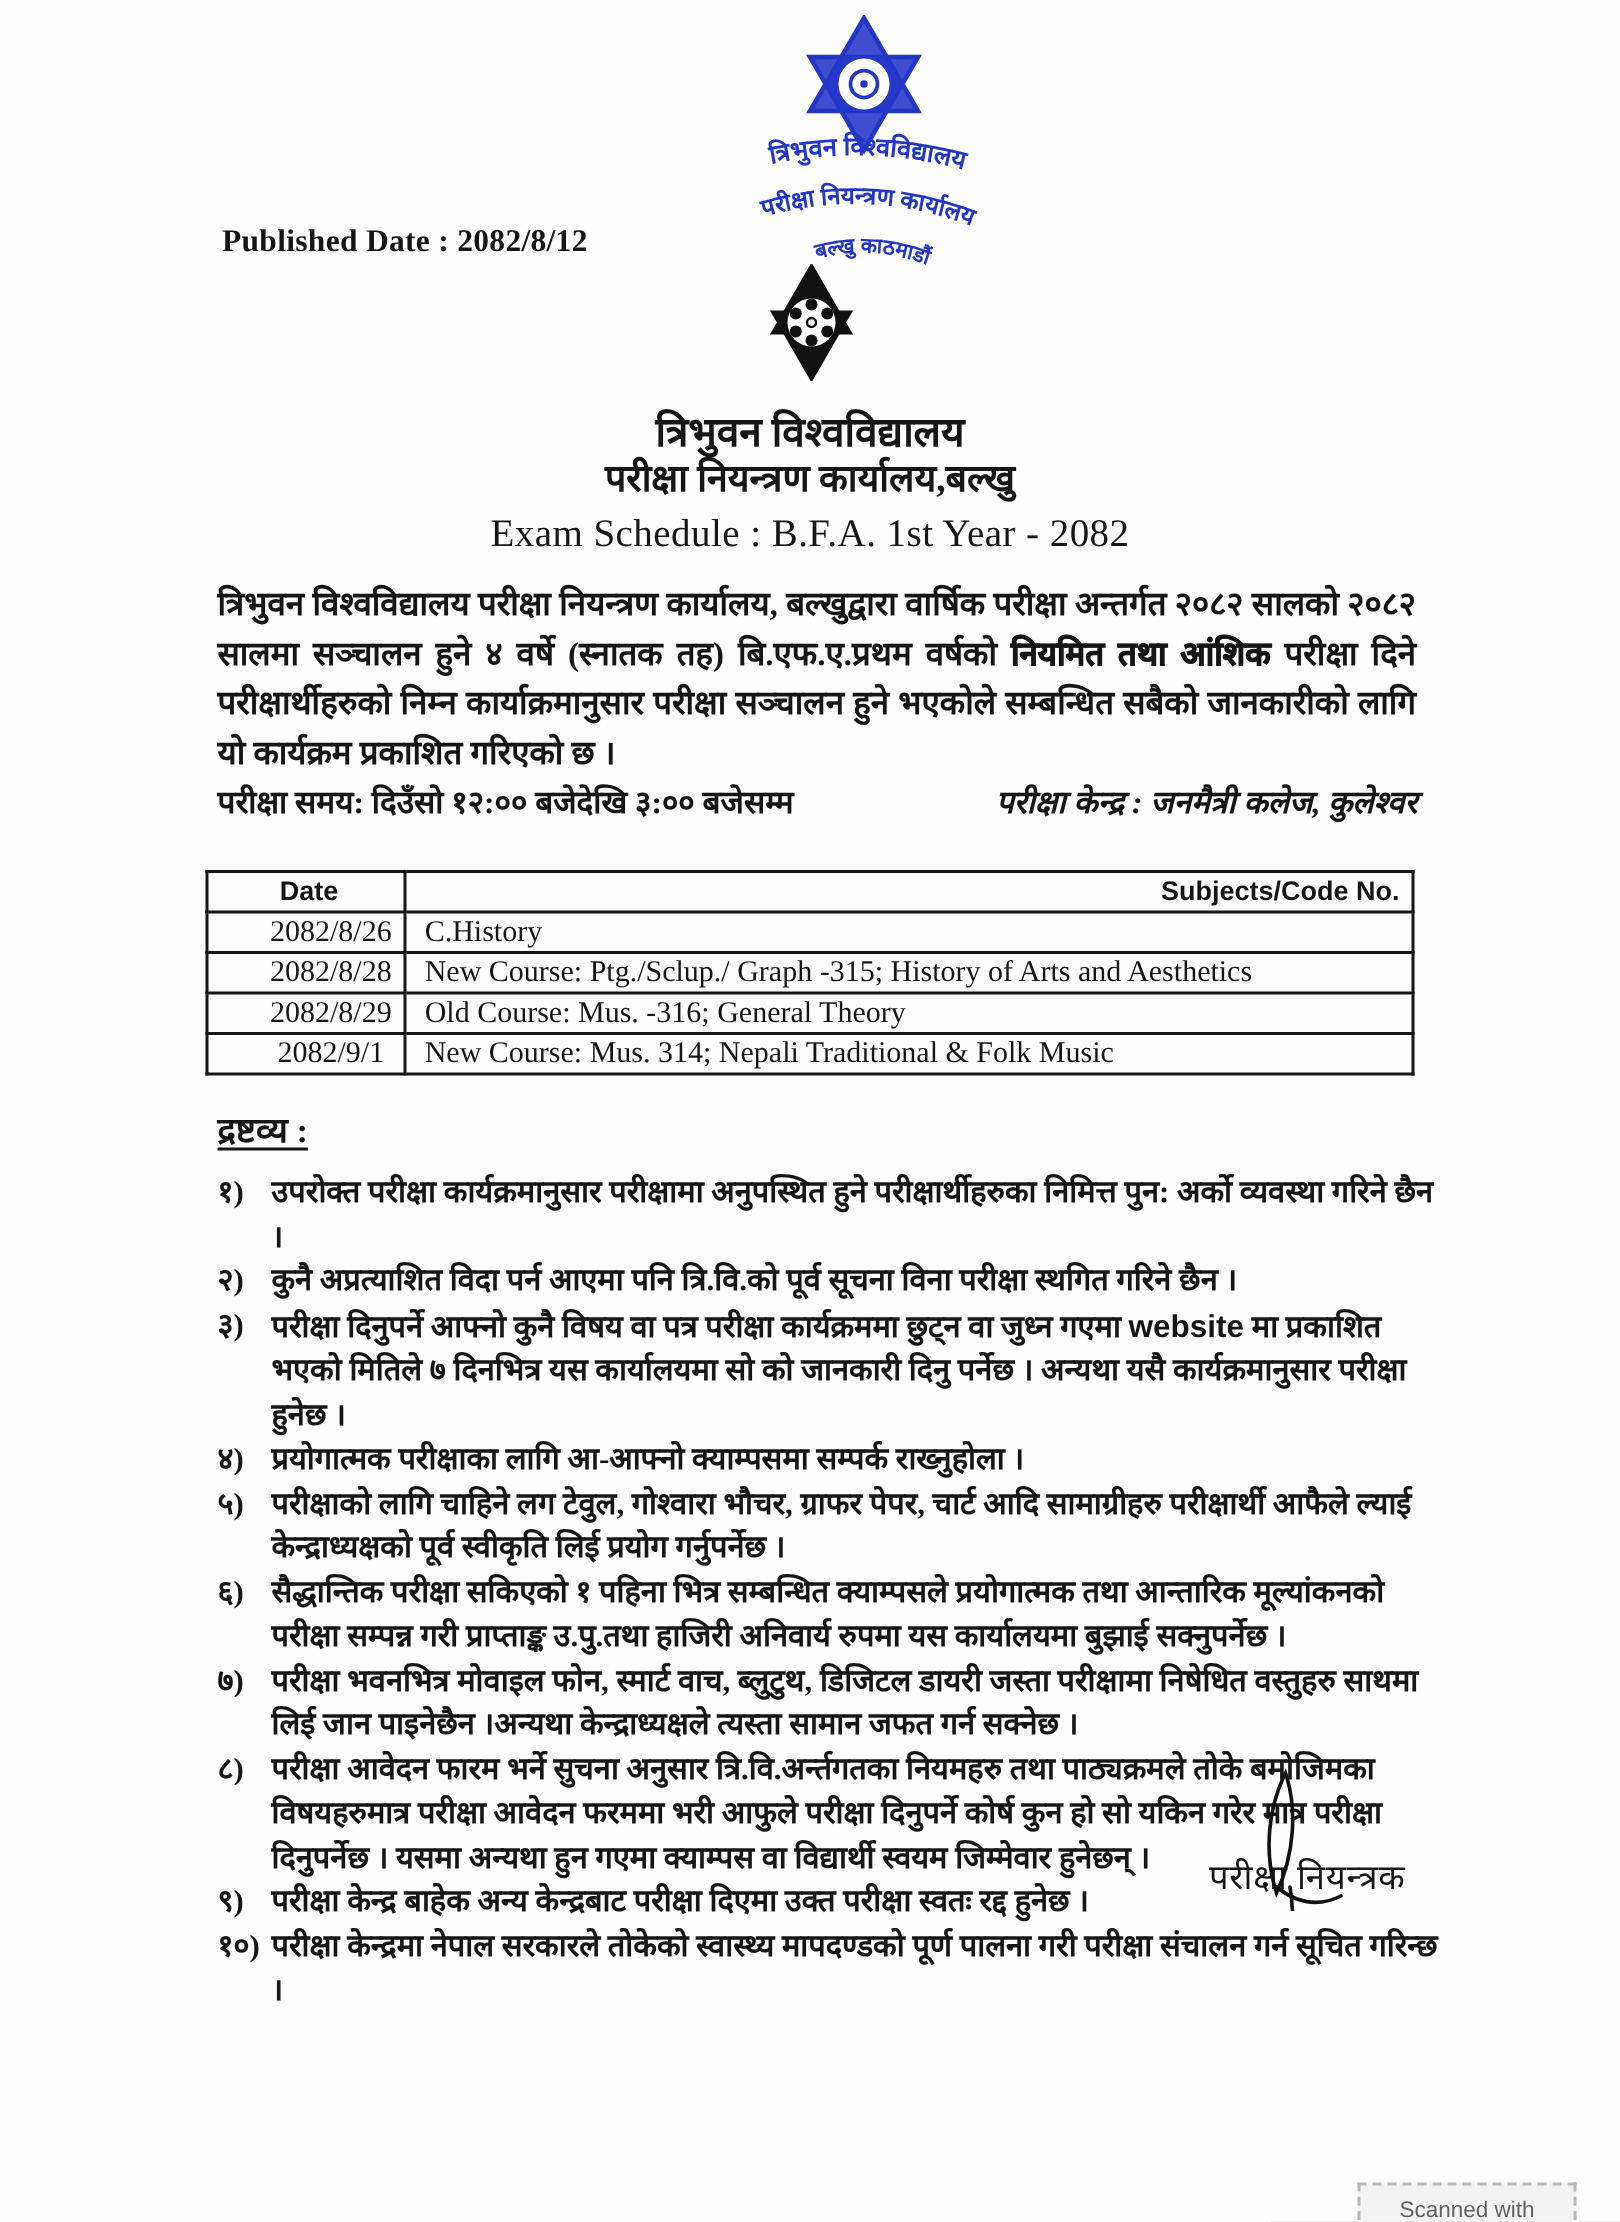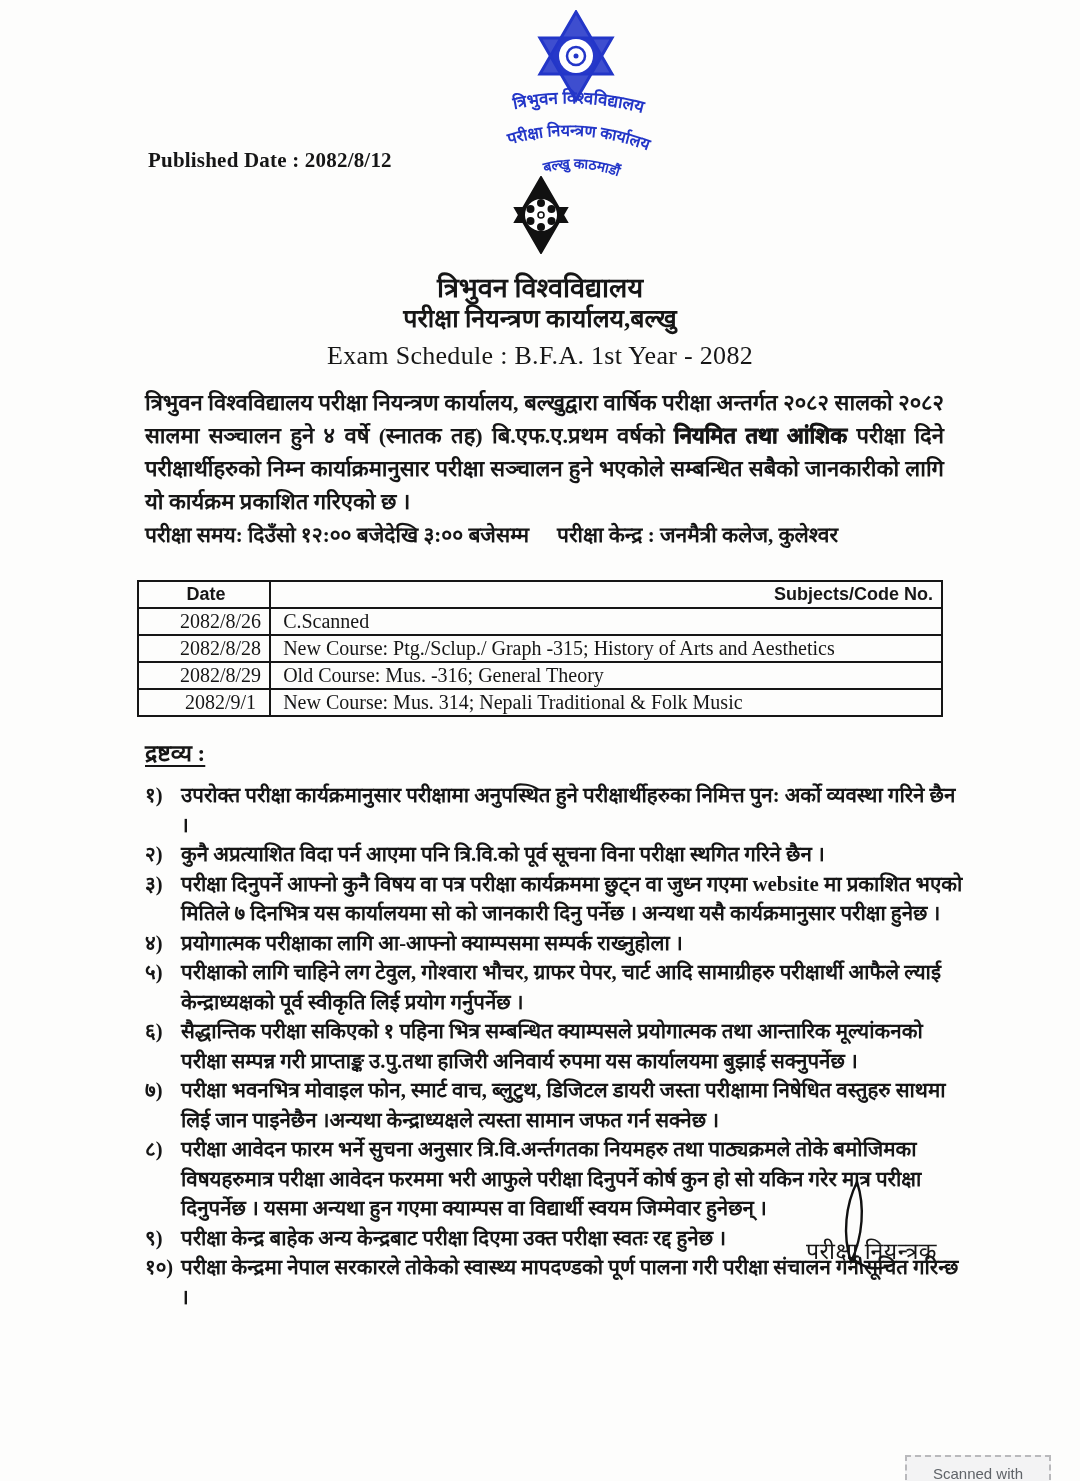--- a/index.html
+++ b/index.html
@@ -19,23 +19,23 @@
   .org-title   { top:268px; font-size:27px; font-weight:bold; }
   .office-title{ top:300px; font-size:25px; font-weight:bold; }
   .exam-title  { top:341px; font-size:26px; font-weight:normal; letter-spacing:.3px; }
   .intro {
     position:absolute; left:145px; top:386px; width:799px;
     font-size:22px; line-height:33px; text-align:justify; font-weight:bold;
   }
   .intro .emph { -webkit-text-stroke:.6px #161616; }
   .exam-info {
     position:absolute; left:145px; top:520px; width:800px;
-    display:flex; font-size:21px; font-weight:bold;
-  }
-  .exam-info .center-name { margin-left:28px; }
+    display:flex; font-size:21px; font-weight:bold;justify-content:space-between;
+  }
+  .exam-info .center-name { margin-left:28px;font-style:italic; }
   .sched { position:absolute; left:137px; top:580px; width:806px;
            border-collapse:collapse; }
   .sched th, .sched td { border:2.5px solid #161616; }
   .sched th {
     font-family:"Liberation Sans", sans-serif; font-size:18px; font-weight:bold;
     height:27px; text-align:right; padding:1px 8px 1px 12px;
   }
   .sched th:first-child { width:125px; text-align:center; }
   .sched td { font-size:20px; height:26px; padding:1px 8px 1px 12px; }
   .sched td:first-child { text-align:center; font-size:20px;padding-left:41px; }
@@ -44,21 +44,21 @@
     font-size:23px; font-weight:bold; text-decoration:underline;
     text-underline-offset:4px;
   }
   .notes {
     position:absolute; left:145px; top:781px; width:818px;
     font-size:20.5px; line-height:29.5px; font-weight:bold;
   }
   .note { display:flex; }
   .note .num { min-width:36px; flex:0 0 auto; }
   .note .txt { flex:1; }
-  .note .latin { font-family:Liberation Serif, serif; font-size:21px;text-align:center; }
+  .note .latin { font-family:Liberation Sans, sans-serif; font-size:21px;text-align:center; }
   .signature-text {
     position:absolute; left:806px; top:1234px;
     font-size:23px; font-weight:normal; letter-spacing:.5px;text-align:center;
   }
   .signature-flourish { position:absolute; left:818px; top:1178px; width:80px; height:96px; }
   .scan-badge {
     position:absolute; left:905px; top:1455px; width:146px; height:44px;
     background:#f3f3f4; border:2px dashed #b9b9bc;
     display:flex; justify-content:center; align-items:flex-start;
     padding-top:8px;
@@ -126,21 +126,21 @@
   <table class="sched">
     <thead>
       <tr>
         <th>Date</th>
         <th>Subjects/Code No.</th>
       </tr>
     </thead>
     <tbody>
         <tr>
           <td>2082/8/26</td>
-          <td>C.Scanned</td>
+          <td>C.History</td>
         </tr>
         <tr>
           <td>2082/8/28</td>
           <td>New Course: Ptg./Sclup./ Graph -315; History of Arts and Aesthetics</td>
         </tr>
         <tr>
           <td>2082/8/29</td>
           <td>Old Course: Mus. -316; General Theory</td>
         </tr>
         <tr>

